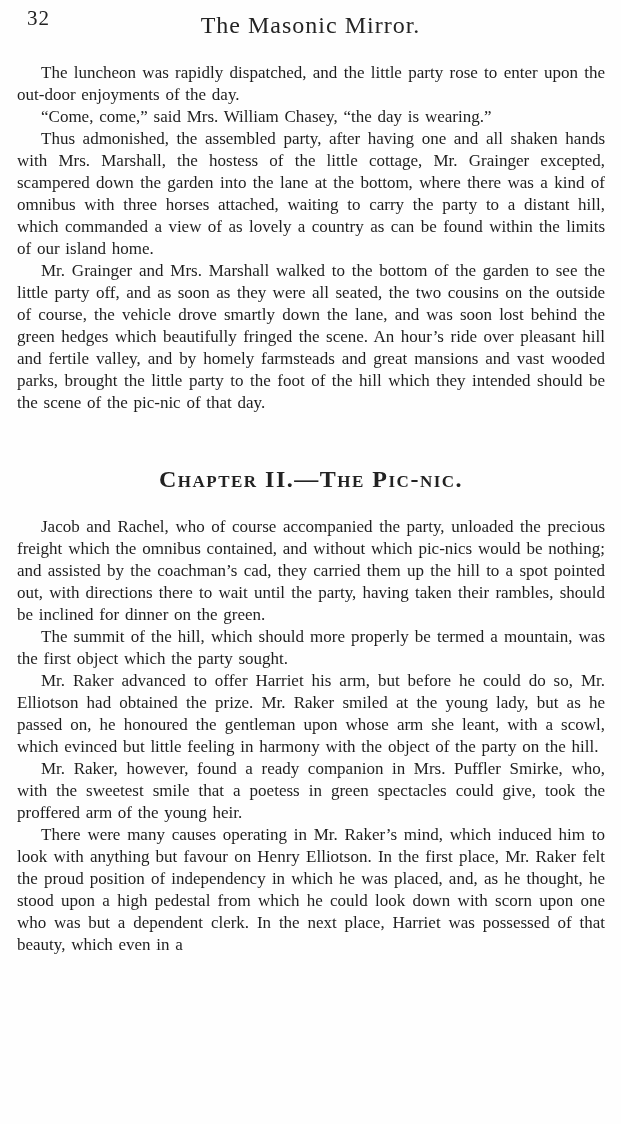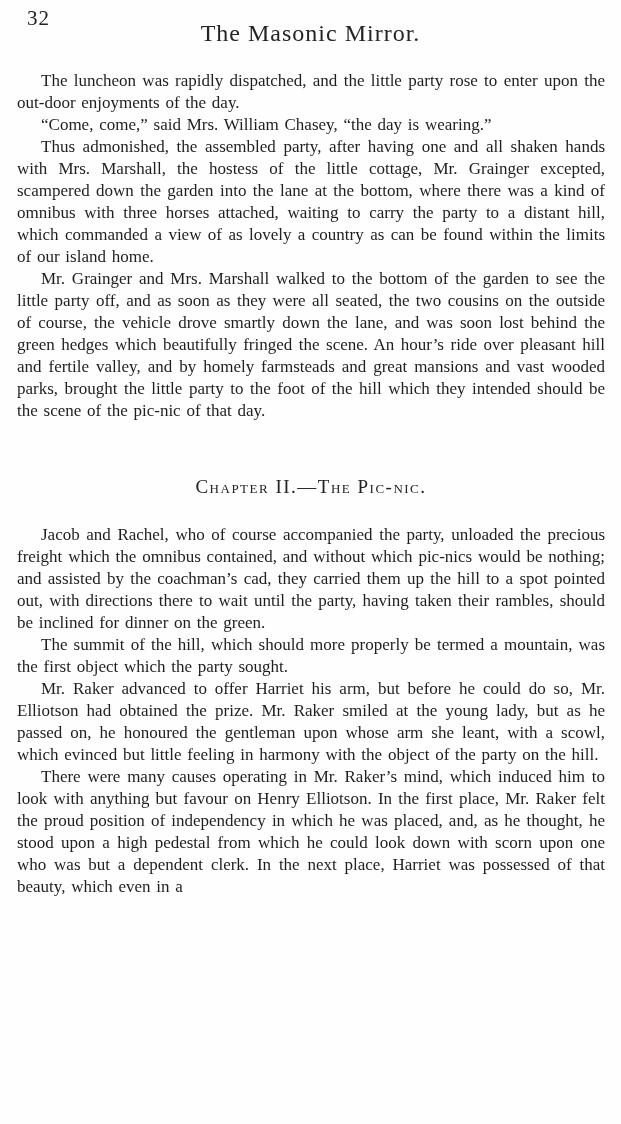--- a/index.html
+++ b/index.html
@@ -14,21 +14,21 @@
     margin: 0 auto;
     background: #fefefe;
     color: #1e1e1e;
     font-family: "Liberation Serif", "DejaVu Serif", serif;
     overflow: hidden;
     box-sizing: border-box;
   }
   .page-header {
     position: relative;
     height: 36px;
-    padding-top: 20px;
+    padding-top: 12px;
   }
   .page-number {
     position: absolute;
     left: 27px;
     top: 6px;
     font-size: 21px;
     letter-spacing: 1px;
     color: #222;
   }
   .running-title {
@@ -46,23 +46,23 @@
   }
   .page-body p {
     margin: 0;
     text-indent: 24px;
     word-spacing: 1.5px;
   }
   .chapter-heading {
     margin: 54px 0 26px 0;
     text-align: center;
     text-indent: 0;
-    font-weight: normal;
+    font-weight: bold;
     font-variant: small-caps;
-    font-size: 19px;
+    font-size: 24px;
     letter-spacing: 1.5px;
     color: #222;
   }
 </style>
 </head>
 <body>
 
 <div class="page">
   <header class="page-header">
     <span class="page-number">32</span>
@@ -73,15 +73,16 @@
     <p>The luncheon was rapidly dispatched, and the little party rose to enter upon the out-door enjoyments of the day.</p>
     <p>“Come, come,” said Mrs. William Chasey, “the day is wearing.”</p>
     <p>Thus admonished, the assembled party, after having one and all shaken hands with Mrs. Marshall, the hostess of the little cottage, Mr. Grainger excepted, scampered down the garden into the lane at the bottom, where there was a kind of omnibus with three horses attached, waiting to carry the party to a distant hill, which commanded a view of as lovely a country as can be found within the limits of our island home.</p>
     <p>Mr. Grainger and Mrs. Marshall walked to the bottom of the garden to see the little party off, and as soon as they were all seated, the two cousins on the outside of course, the vehicle drove smartly down the lane, and was soon lost behind the green hedges which beautifully fringed the scene. An hour’s ride over pleasant hill and fertile valley, and by homely farmsteads and great mansions and vast wooded parks, brought the little party to the foot of the hill which they intended should be the scene of the pic-nic of that day.</p>
 
     <h2 class="chapter-heading">Chapter II.—The Pic-nic.</h2>
 
     <p>Jacob and Rachel, who of course accompanied the party, unloaded the precious freight which the omnibus contained, and without which pic-nics would be nothing; and assisted by the coachman’s cad, they carried them up the hill to a spot pointed out, with directions there to wait until the party, having taken their rambles, should be inclined for dinner on the green.</p>
     <p>The summit of the hill, which should more properly be termed a mountain, was the first object which the party sought.</p>
     <p>Mr. Raker advanced to offer Harriet his arm, but before he could do so, Mr. Elliotson had obtained the prize. Mr. Raker smiled at the young lady, but as he passed on, he honoured the gentleman upon whose arm she leant, with a scowl, which evinced but little feeling in harmony with the object of the party on the hill.</p>
+    <p>Mr. Raker, however, found a ready companion in Mrs. Puffler Smirke, who, with the sweetest smile that a poetess in green spectacles could give, took the proffered arm of the young heir.</p>
     <p>There were many causes operating in Mr. Raker’s mind, which induced him to look with anything but favour on Henry Elliotson. In the first place, Mr. Raker felt the proud position of independency in which he was placed, and, as he thought, he stood upon a high pedestal from which he could look down with scorn upon one who was but a dependent clerk. In the next place, Harriet was possessed of that beauty, which even in a</p>
   </main>
 </div>
 
 </body></html>

